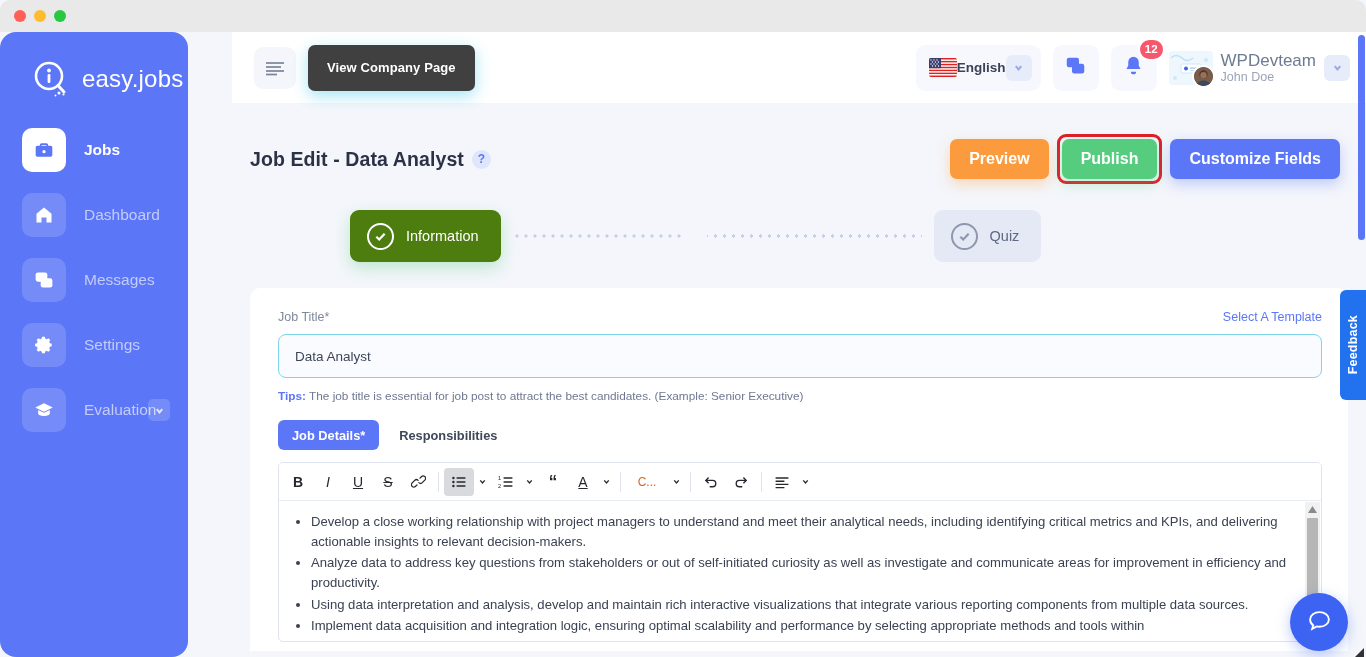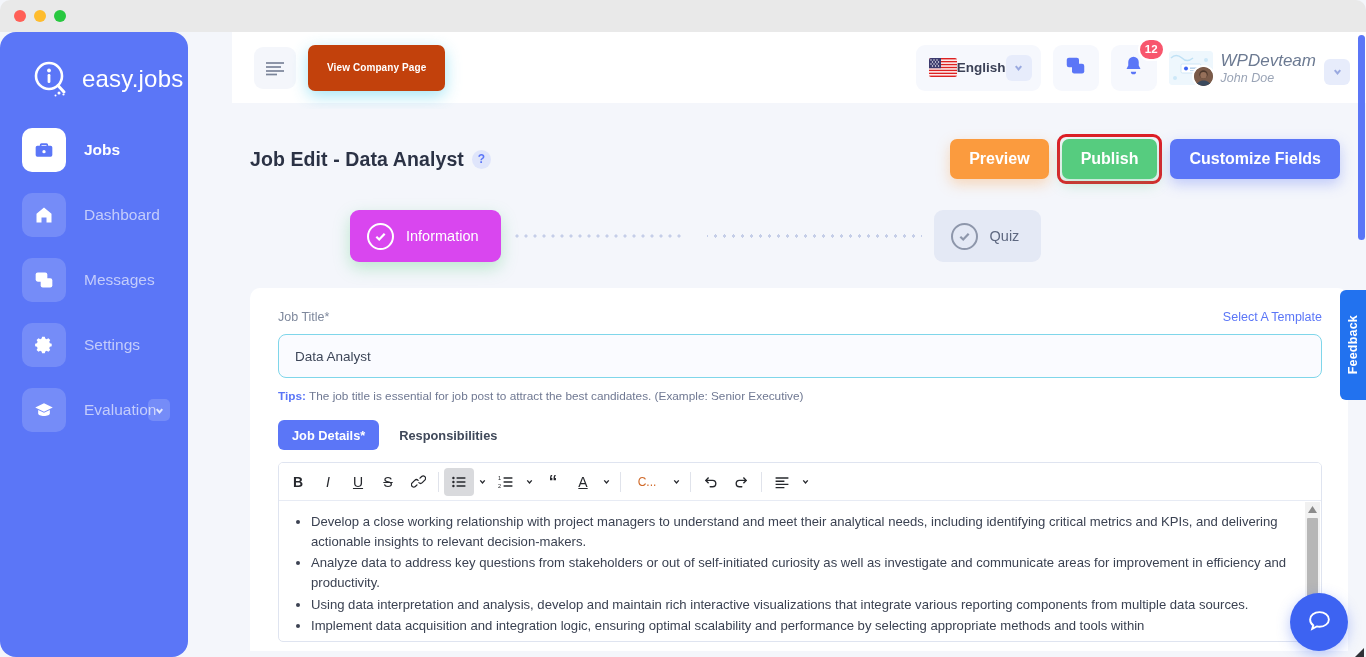--- a/index.html
+++ b/index.html
@@ -86,22 +86,22 @@
     width: 42px; height: 42px; border-radius: 9px;
     background: #f4f6fb;
     display: flex; align-items: center; justify-content: center;
     cursor: pointer;
   }
   .hamburger svg { width: 20px; height: 16px; stroke: #7a8499; stroke-width: 1.7; }
   .view-company {
     margin-left: 12px;
     height: 46px; padding: 0 19px;
     border-radius: 7px; border: none;
-    background: #c2410c;
-    color: #ffffff; font-size: 10px; font-weight: 700;
+    background: #404040;
+    color: #ffffff; font-size: 13px; font-weight: 700;
     letter-spacing: .1px;
     box-shadow: 0 5px 16px rgba(53,198,232,0.45);
     cursor: pointer;
     font-family: "Liberation Sans", sans-serif;
   }
   .topbar-right {
     margin-left: auto; margin-right: 16px;
     display: flex; align-items: center; gap: 12px;
   }
   .lang-box {
@@ -124,21 +124,21 @@
   }
   .icon-box svg { width: 21px; height: 21px; fill: #5b76f7; }
   .badge {
     position: absolute; top: -7px; right: -8px;
     min-width: 23px; height: 23px; padding: 0 5px;
     border-radius: 12px; background: #f8566d;
     color: #fff; font-size: 11.5px; font-weight: 700;
     display: flex; align-items: center; justify-content: center;
     border: 2px solid #fff;
   }
-  .user-block { display: flex; align-items: flex-end; gap: 8px; cursor: pointer; font-style: italic; }
+  .user-block { display: flex; align-items: center; gap: 8px; cursor: pointer; }
   .logo-avatar {
     position: relative; width: 44px; height: 34px; flex: 0 0 44px;
   }
   .logo-card {
     position: absolute; inset: 0;
     background: #eef6fd; border-radius: 4px;
     overflow: hidden;
   }
   .avatar-sm {
     position: absolute; right: -2px; bottom: -3px;
@@ -190,21 +190,21 @@
   
   .stepper {
     display: flex; align-items: center;
     margin: 26px 0 0 118px;
   }
   .step {
     display: flex; align-items: center; gap: 12px;
     height: 52px; padding: 0 22px 0 17px; border-radius: 9px;
     background: #e4e9f5; cursor: pointer;
   }
-  .step.active { background: #d946ef; box-shadow: 0 6px 16px rgba(86,204,127,.35); }
+  .step.active { background: #4d7c0f; box-shadow: 0 6px 16px rgba(86,204,127,.35); }
   .step-circle {
     width: 27px; height: 27px; border-radius: 50%;
     border: 2px solid #8e97ab;
     display: flex; align-items: center; justify-content: center;
   }
   .step-circle svg { width: 13px; height: 13px; stroke: #8e97ab; fill: none; stroke-width: 2.4; }
   .step.active .step-circle { border-color: #ffffff; }
   .step.active .step-circle svg { stroke: #ffffff; }
   .step-label { font-size: 14.5px; color: #5e6880; font-weight: 400; }
   .step.active .step-label { color: #ffffff; font-weight: 400; }

